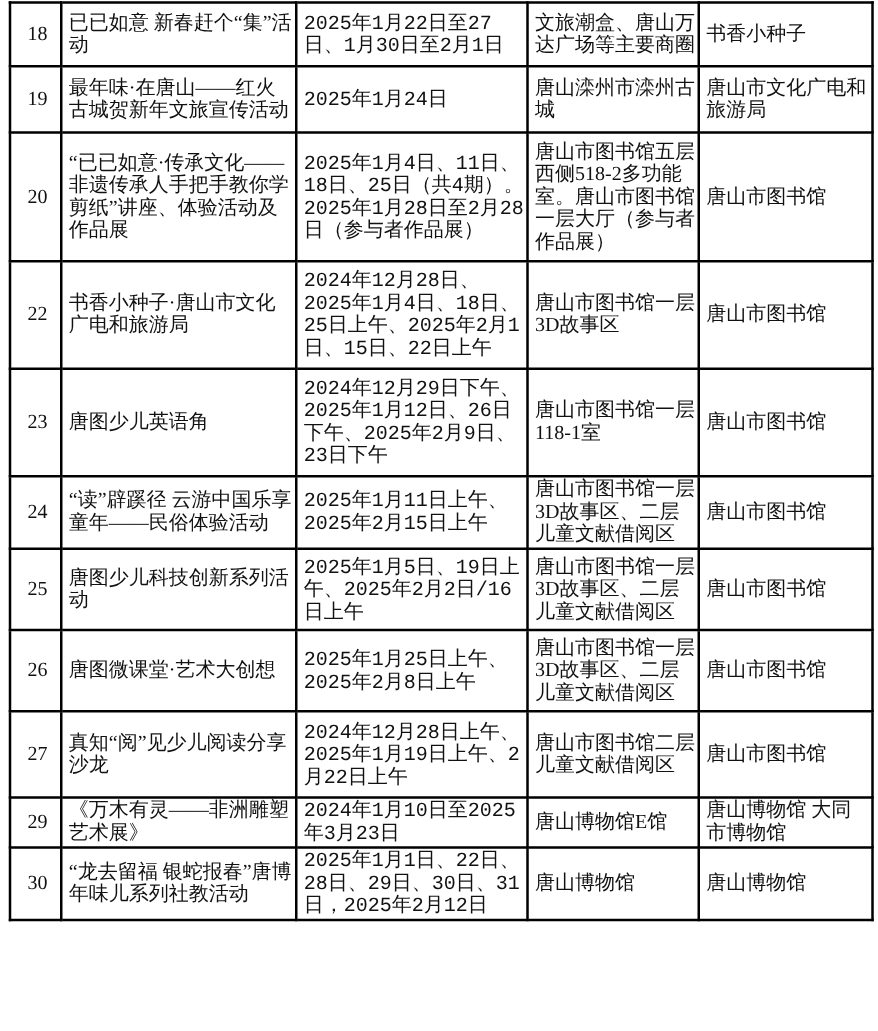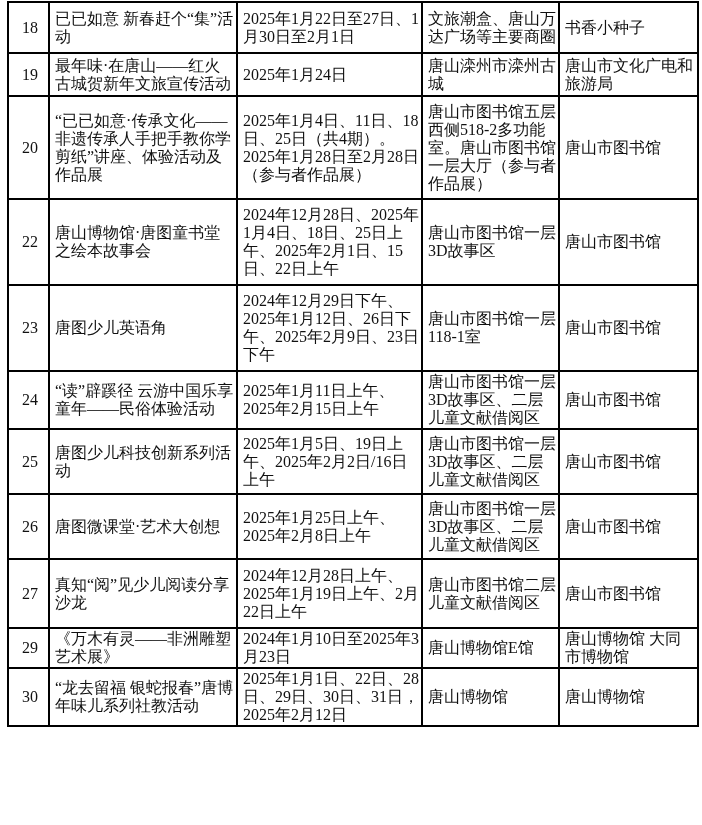--- a/index.html
+++ b/index.html
@@ -32,21 +32,21 @@
     padding: 1px 2px 1px 5px;
     overflow: hidden;
     word-break: normal;
     overflow-wrap: break-word;
   }
   td.cell-no {
     text-align: center;
     padding: 1px 0;
   }
   td.cell-name { padding-left: 5px; }
-  td.cell-dates { padding-left: 4px; }
+  td.cell-dates { padding-left: 4px; font-family: Liberation Mono, monospace; }
   td.cell-location { padding-left: 4px; }
   td.cell-organizer { padding-left: 5px; }
 </style>
 </head>
 <body>
 
 <div class="sheet">
   <table class="events">
     <colgroup>
       <col style="width:41px">
@@ -56,37 +56,37 @@
       <col style="width:139px">
     </colgroup>
     <tbody>
         <tr style="height: 51px;">
           <td class="cell-no">18</td>
           <td class="cell-name">已已如意 新春赶个“集”活动</td>
           <td class="cell-dates">2025年1月22日至27日、1月30日至2月1日</td>
           <td class="cell-location">文旅潮盒、唐山万达广场等主要商圈</td>
           <td class="cell-organizer">书香小种子</td>
         </tr>
-        <tr style="height: 43px;">
+        <tr style="height: 53px;">
           <td class="cell-no">19</td>
           <td class="cell-name">最年味·在唐山——红火古城贺新年文旅宣传活动</td>
           <td class="cell-dates">2025年1月24日</td>
           <td class="cell-location">唐山滦州市滦州古城</td>
           <td class="cell-organizer">唐山市文化广电和旅游局</td>
         </tr>
         <tr style="height: 103px;">
           <td class="cell-no">20</td>
           <td class="cell-name">“已已如意·传承文化——非遗传承人手把手教你学剪纸”讲座、体验活动及作品展</td>
           <td class="cell-dates">2025年1月4日、11日、18日、25日（共4期）。2025年1月28日至2月28日（参与者作品展）</td>
           <td class="cell-location">唐山市图书馆五层西侧518-2多功能室。唐山市图书馆一层大厅（参与者作品展）</td>
           <td class="cell-organizer">唐山市图书馆</td>
         </tr>
         <tr style="height: 86px;">
           <td class="cell-no">22</td>
-          <td class="cell-name">唐山博物馆·唐图童书堂之绘本故事会</td>
+          <td class="cell-name">书香小种子·唐山市文化广电和旅游局</td>
           <td class="cell-dates">2024年12月28日、2025年1月4日、18日、25日上午、2025年2月1日、15日、22日上午</td>
           <td class="cell-location">唐山市图书馆一层3D故事区</td>
           <td class="cell-organizer">唐山市图书馆</td>
         </tr>
         <tr style="height: 86px;">
           <td class="cell-no">23</td>
           <td class="cell-name">唐图少儿英语角</td>
           <td class="cell-dates">2024年12月29日下午、2025年1月12日、26日下午、2025年2月9日、23日下午</td>
           <td class="cell-location">唐山市图书馆一层118-1室</td>
           <td class="cell-organizer">唐山市图书馆</td>

